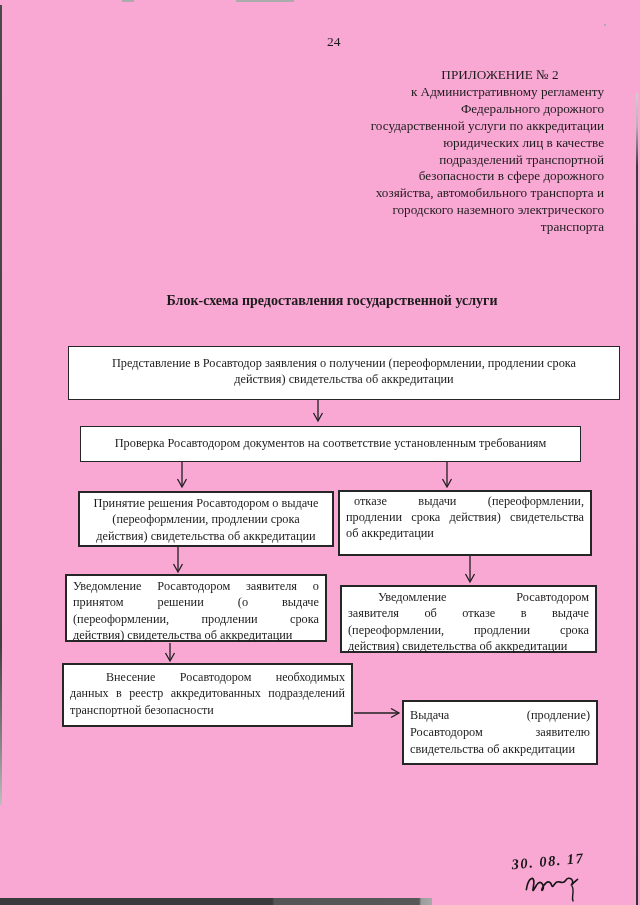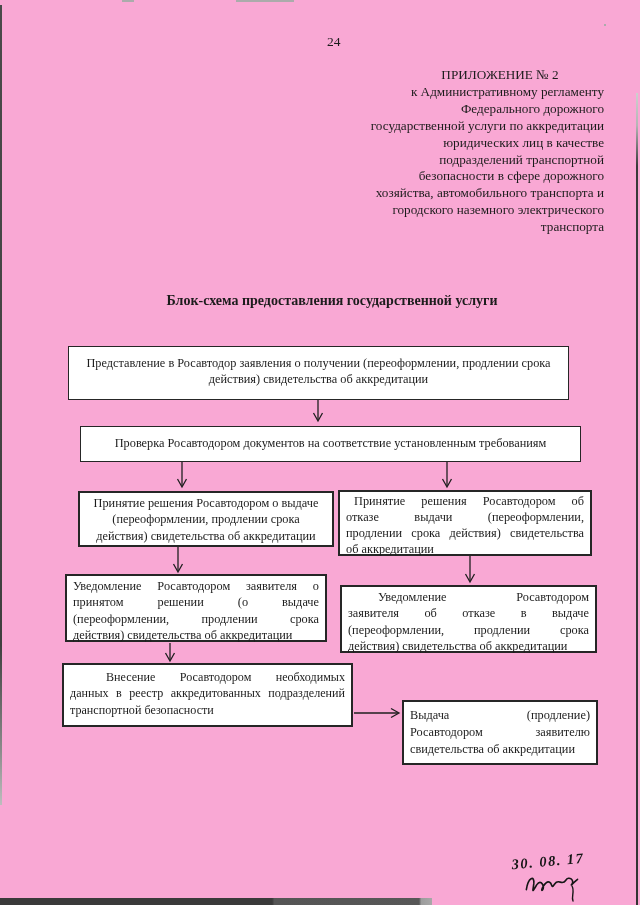--- a/index.html
+++ b/index.html
@@ -23,21 +23,21 @@
   .doc-title{position:absolute;left:0;top:293px;width:100%;box-sizing:border-box;
        padding-left:24px;text-align:center;font-weight:bold;font-size:14px;}
   
   .box{position:absolute;box-sizing:border-box;background:#fff;
        border:2px solid #262626;font-size:12.3px;line-height:16.3px;
        padding:2px 6px;}
   .box .ln{height:16.3px;overflow:hidden;}
   .box.center .ln{text-align:center;white-space:nowrap;}
   .box.just .ln{text-align:justify;text-align-last:justify;}
   .box.just .ln:last-child{text-align-last:left;}
-  #box-1{left:68px;top:346px;width:501px;height:54px;border-width:1.6px;padding-top:8px;}
+  #box-1{left:68px;top:346px;width:552px;height:54px;border-width:1.6px;padding-top:8px;}
   #box-2{left:80px;top:426px;width:501px;height:36px;border-width:1.6px;padding-top:8px;}
   #box-l3{left:78px;top:491px;width:256px;height:56px;padding-top:2px;}
   #box-r3{left:338px;top:490px;width:254px;height:66px;line-height:15.9px;}
   #box-r3 .ln{height:15.9px;}
   #box-r3 .ln:first-child{padding-left:8px;}
   #box-l4{left:65px;top:574px;width:262px;height:68px;padding-top:2px;}
   #box-r4{left:340px;top:585px;width:257px;height:68px;padding-top:2px;}
   #box-r4 .ln:first-child{padding-left:30px;}
   #box-5{left:62px;top:663px;width:291px;height:64px;padding-top:4px;font-size:12.1px;}
   #box-5 .ln:first-child{padding-left:36px;}
@@ -87,21 +87,20 @@
       </div>
     <div class="box center" id="box-2">
         <div class="ln">Проверка Росавтодором документов на соответствие установленным требованиям</div>
       </div>
     <div class="box center" id="box-l3">
         <div class="ln">Принятие решения Росавтодором о выдаче</div>
         <div class="ln">(переоформлении, продлении срока</div>
         <div class="ln">действия) свидетельства об аккредитации</div>
       </div>
     <div class="box just" id="box-r3">
-        <div class="ln">Принятие решения Росавтодором об</div>
         <div class="ln">отказе выдачи (переоформлении,</div>
         <div class="ln">продлении срока действия) свидетельства</div>
         <div class="ln">об аккредитации</div>
       </div>
     <div class="box just" id="box-l4">
         <div class="ln">Уведомление Росавтодором заявителя о</div>
         <div class="ln">принятом решении (о выдаче</div>
         <div class="ln">(переоформлении, продлении срока</div>
         <div class="ln">действия) свидетельства об аккредитации</div>
       </div>

